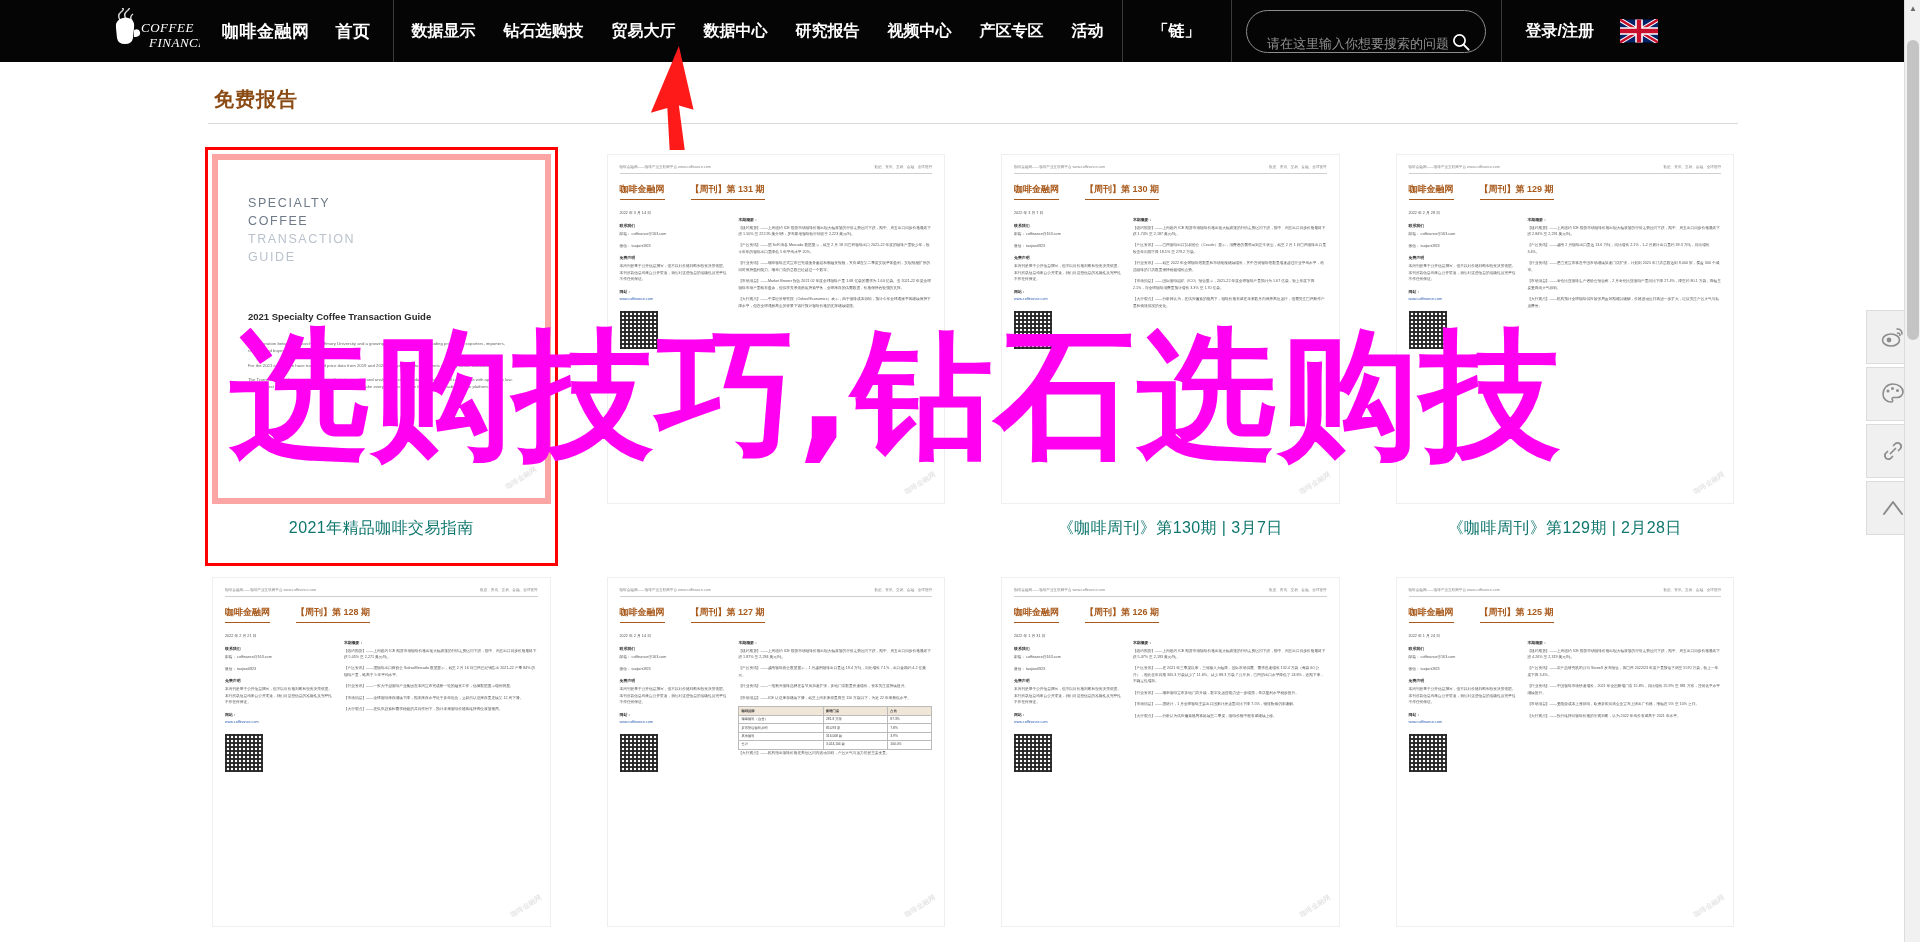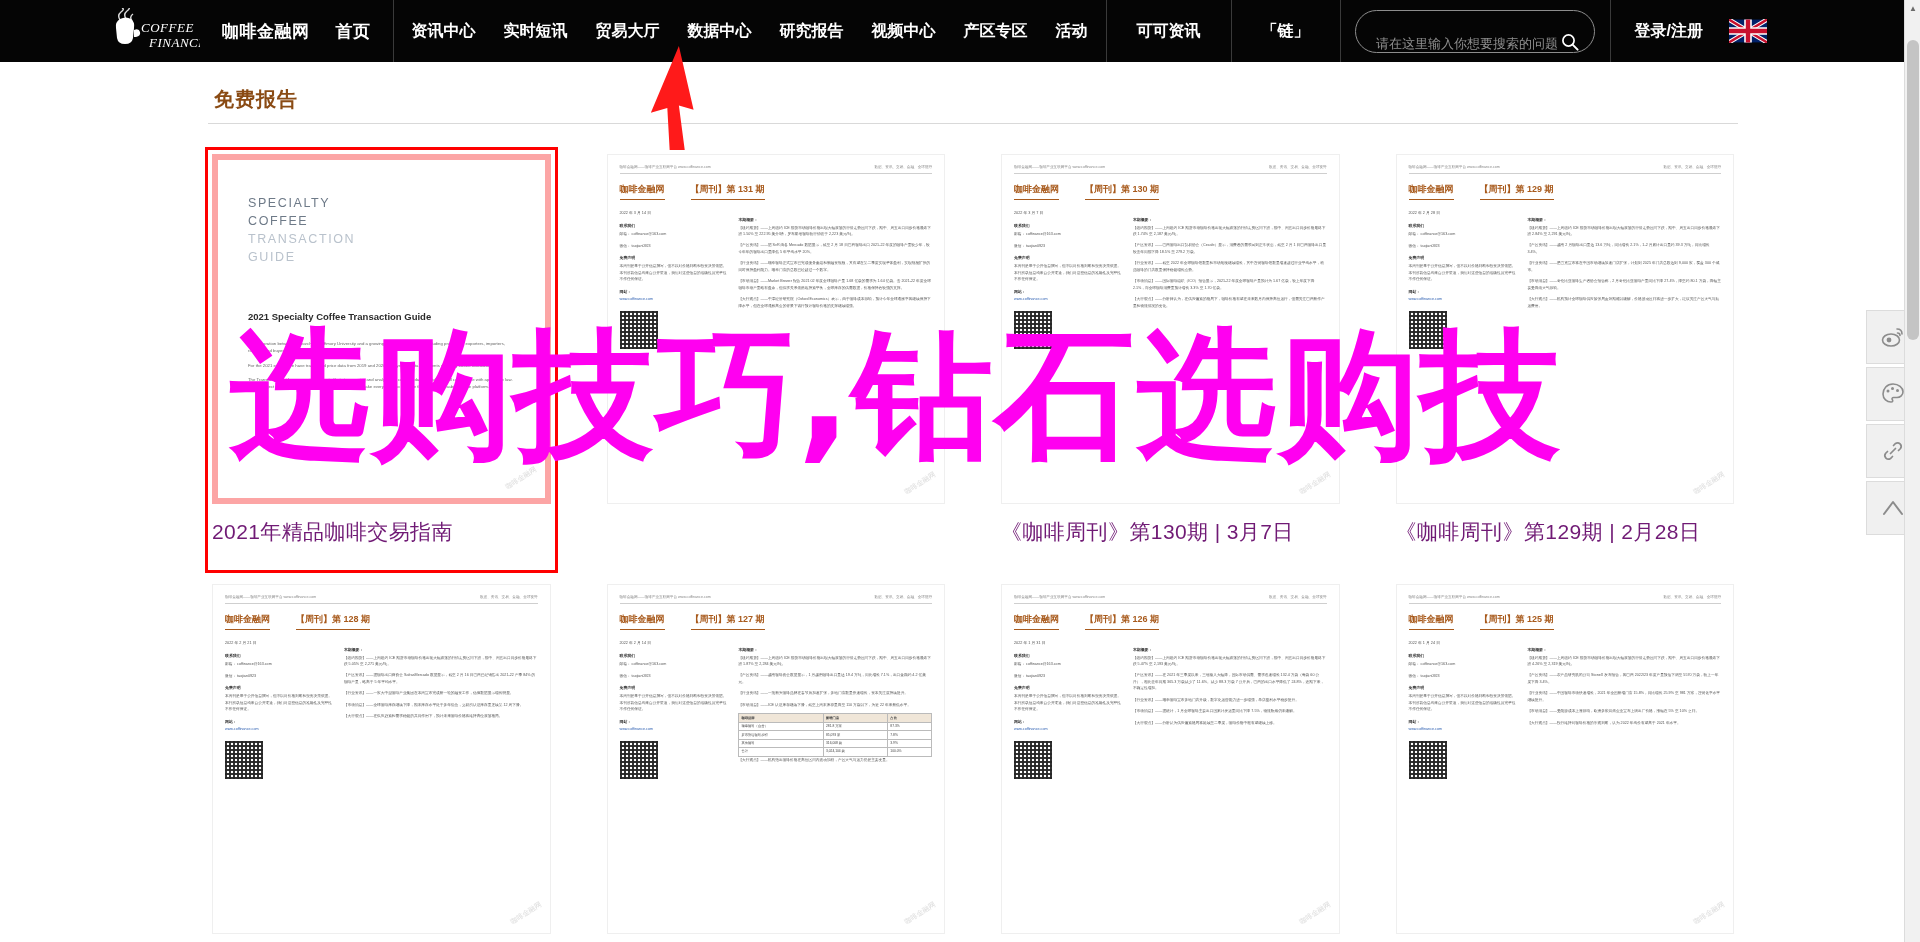--- a/index.html
+++ b/index.html
@@ -182,23 +182,23 @@
     opacity:0.85;
   }
   .mini-table { width:100%; border-collapse:collapse; margin-top:4px; }
   .mini-table td, .mini-table th {
     border:0.4px solid #bbb; font-size:3.3px; padding:1.2px 2px; color:#444;
     text-align:left;
   }
   .mini-table th { background:#f0e6d8; font-weight:bold; }
 
   .caption {
-    text-align:left;
-    font-size:21px;
-    color:#701a75;
+    text-align:center;
+    font-size:16px;
+    color:#0f766e;
     padding:14px 0 20px 0;
     letter-spacing:0.4px;
   }
 
   
   .wm {
     position:absolute; right:6px; bottom:24px;
     font-size:7px; color:rgba(140,140,140,.32);
     transform:rotate(-32deg); transform-origin:100% 100%;
     white-space:nowrap; pointer-events:none;
@@ -275,31 +275,30 @@
         <text x="41" y="39" font-family="'Liberation Serif',serif" font-style="italic" font-size="13" fill="#ffffff" letter-spacing="0.5">FINANCE</text>
       </svg>
     </div>
     <div class="nav-brandlinks">
       <span>咖啡金融网</span>
       <span>首页</span>
     </div>
   </div>
 
   <div class="nav-main">
-    <div class="nav-item">资讯中心</div>
-    <div class="nav-item">实时短讯</div>
+    <div class="nav-item">数据显示</div>
+    <div class="nav-item">钻石选购技</div>
     <div class="nav-item">贸易大厅</div>
     <div class="nav-item">数据中心</div>
     <div class="nav-item">研究报告</div>
     <div class="nav-item">视频中心</div>
     <div class="nav-item">产区专区</div>
     <div class="nav-item">活动</div>
   </div>
 
-  <div class="nav-cell">可可资讯</div>
   <div class="nav-cell">「链」</div>
 
   <div class="nav-search">
     <div class="search-wrap">
       <input type="text" placeholder="请在这里输入你想要搜索的问题" style="">
       <span class="search-ico">
         <svg width="20" height="20" viewBox="0 0 20 20">
           <circle cx="8.5" cy="8.5" r="5.6" fill="none" stroke="#ffffff" stroke-width="1.7"></circle>
           <line x1="12.6" y1="12.6" x2="17.6" y2="17.6" stroke="#ffffff" stroke-width="2" stroke-linecap="round"></line>
         </svg>

